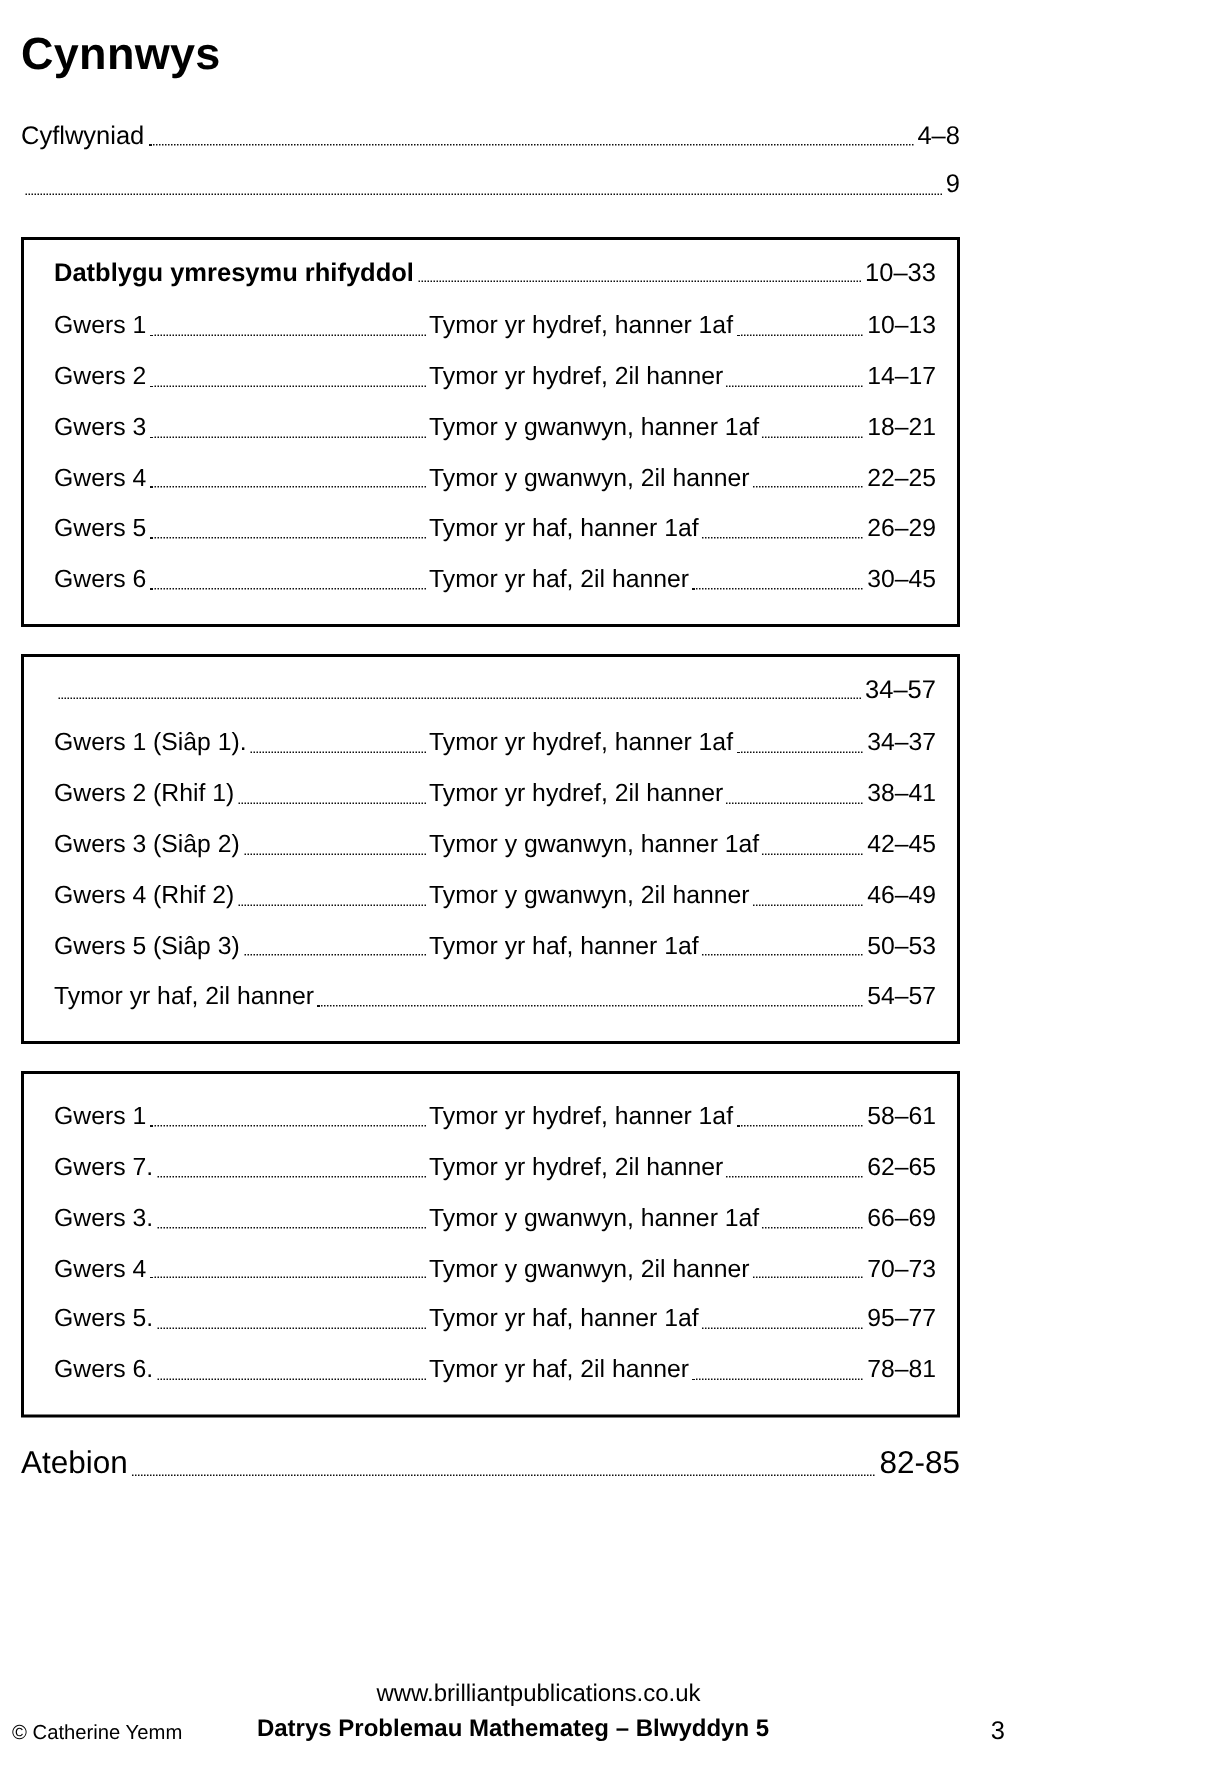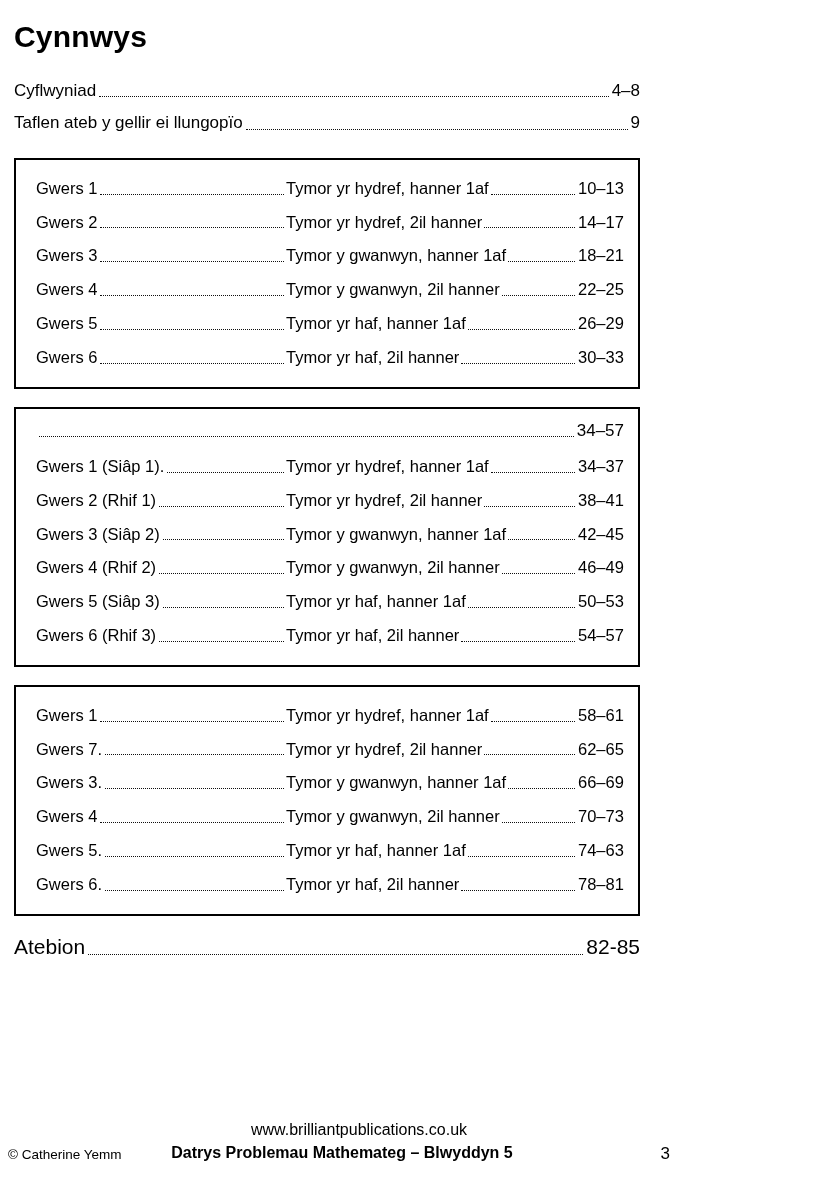--- a/index.html
+++ b/index.html
@@ -96,21 +96,21 @@
     border-bottom: 1.6px dotted #101010;
   }
   .lesson-row .dots-b {
     flex: 1 1 auto;
     overflow: hidden;
     margin: 0 3px 4px 2px;
     border-bottom: 1.6px dotted #101010;
   }
   .lesson-row .pg {
     flex: 0 0 auto;
-    text-align: left;
+    text-align: right;
     min-width: 46px;
   }
   
   .lesson-row .lesson-col {
     display: flex;
     align-items: flex-end;
     flex: 0 0 250px;
   }
   .lesson-row .term-col {
     display: flex;
@@ -171,29 +171,33 @@
 
   <div class="top-entries">
 
     <div class="row">
       <span class="lbl">Cyflwyniad</span>
       <span class="dots"></span>
       <span class="pg">4–8</span>
     </div>
 
     <div class="row">
-      <span class="lbl">Taflen ateb y gellir ei llungopïo</span>
       <span class="dots"></span>
       <span class="pg">9</span>
     </div>
 
   </div>
 
   <div class="box">
 
+    <div class="row head-row">
+      <span class="lbl">Datblygu ymresymu rhifyddol</span>
+      <span class="dots"></span>
+      <span class="pg">10–33</span>
+    </div>
 
     <div class="row lesson-row">
       <span class="lesson-col">
           <span class="c-lesson">Gwers 1</span>
           <span class="dots-a"></span>
         </span>
       <span class="term-col">
           <span class="c-term">Tymor yr hydref, hanner 1af</span>
           <span class="dots-b"></span>
         </span>
@@ -250,21 +254,21 @@
 
     <div class="row lesson-row">
       <span class="lesson-col">
           <span class="c-lesson">Gwers 6</span>
           <span class="dots-a"></span>
         </span>
       <span class="term-col">
           <span class="c-term">Tymor yr haf, 2il hanner</span>
           <span class="dots-b"></span>
         </span>
-      <span class="pg">30–33</span>
+      <span class="pg">30–45</span>
     </div>
 
   </div>
 
   <div class="box wide">
 
     <div class="row head-row">
       <span class="dots"></span>
       <span class="pg">34–57</span>
     </div>
@@ -323,24 +327,20 @@
           <span class="dots-a"></span>
         </span>
       <span class="term-col">
           <span class="c-term">Tymor yr haf, hanner 1af</span>
           <span class="dots-b"></span>
         </span>
       <span class="pg">50–53</span>
     </div>
 
     <div class="row lesson-row">
-      <span class="lesson-col">
-          <span class="c-lesson">Gwers 6 (Rhif 3)</span>
-          <span class="dots-a"></span>
-        </span>
       <span class="term-col">
           <span class="c-term">Tymor yr haf, 2il hanner</span>
           <span class="dots-b"></span>
         </span>
       <span class="pg">54–57</span>
     </div>
 
   </div>
 
   <div class="box">
@@ -396,21 +396,21 @@
 
     <div class="row lesson-row">
       <span class="lesson-col">
           <span class="c-lesson">Gwers 5.</span>
           <span class="dots-a"></span>
         </span>
       <span class="term-col">
           <span class="c-term">Tymor yr haf, hanner 1af</span>
           <span class="dots-b"></span>
         </span>
-      <span class="pg">74–63</span>
+      <span class="pg">95–77</span>
     </div>
 
     <div class="row lesson-row">
       <span class="lesson-col">
           <span class="c-lesson">Gwers 6.</span>
           <span class="dots-a"></span>
         </span>
       <span class="term-col">
           <span class="c-term">Tymor yr haf, 2il hanner</span>
           <span class="dots-b"></span>

